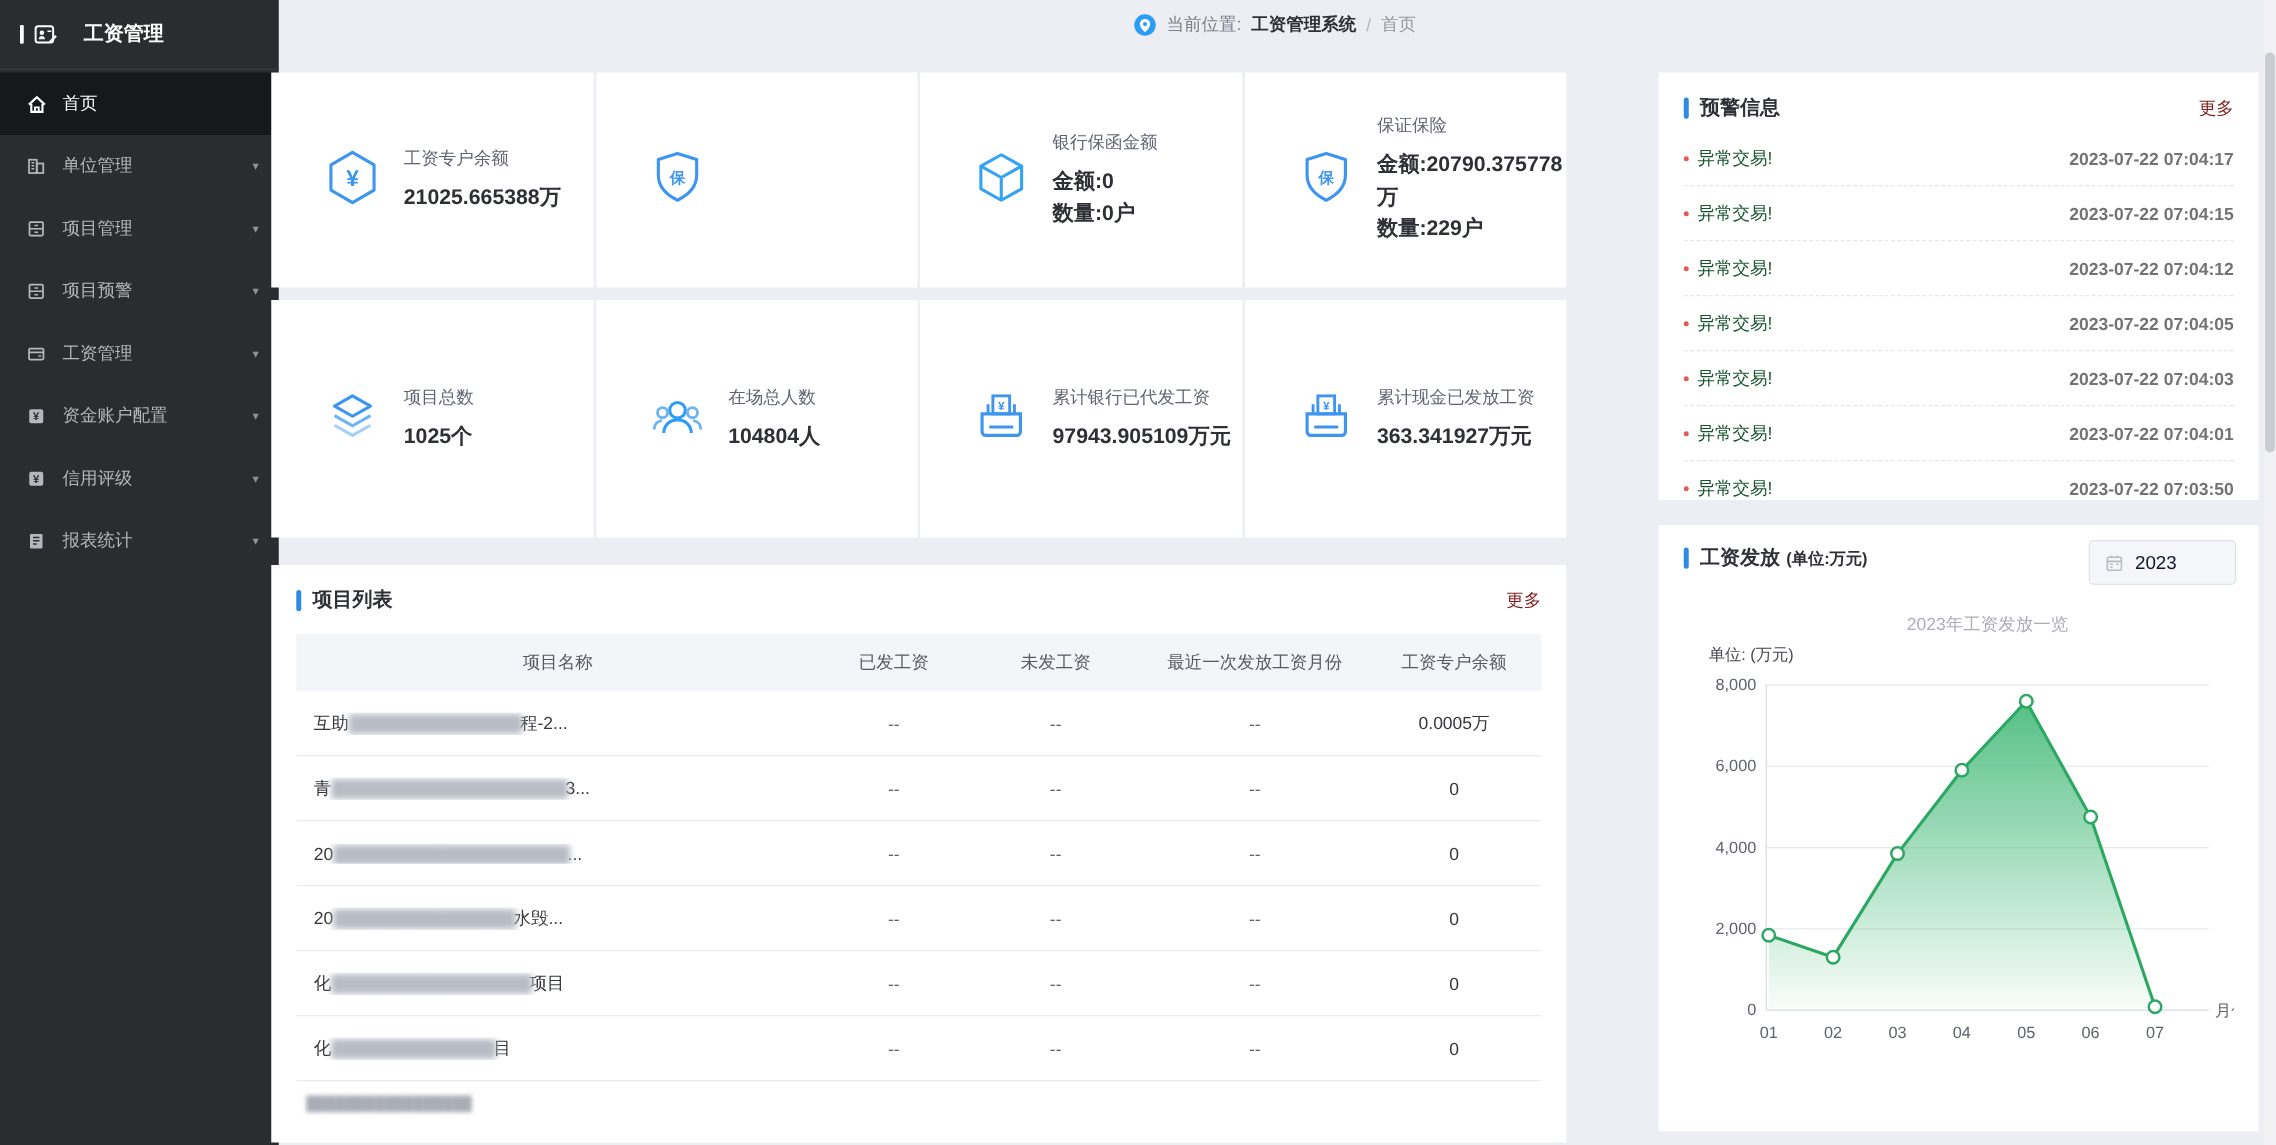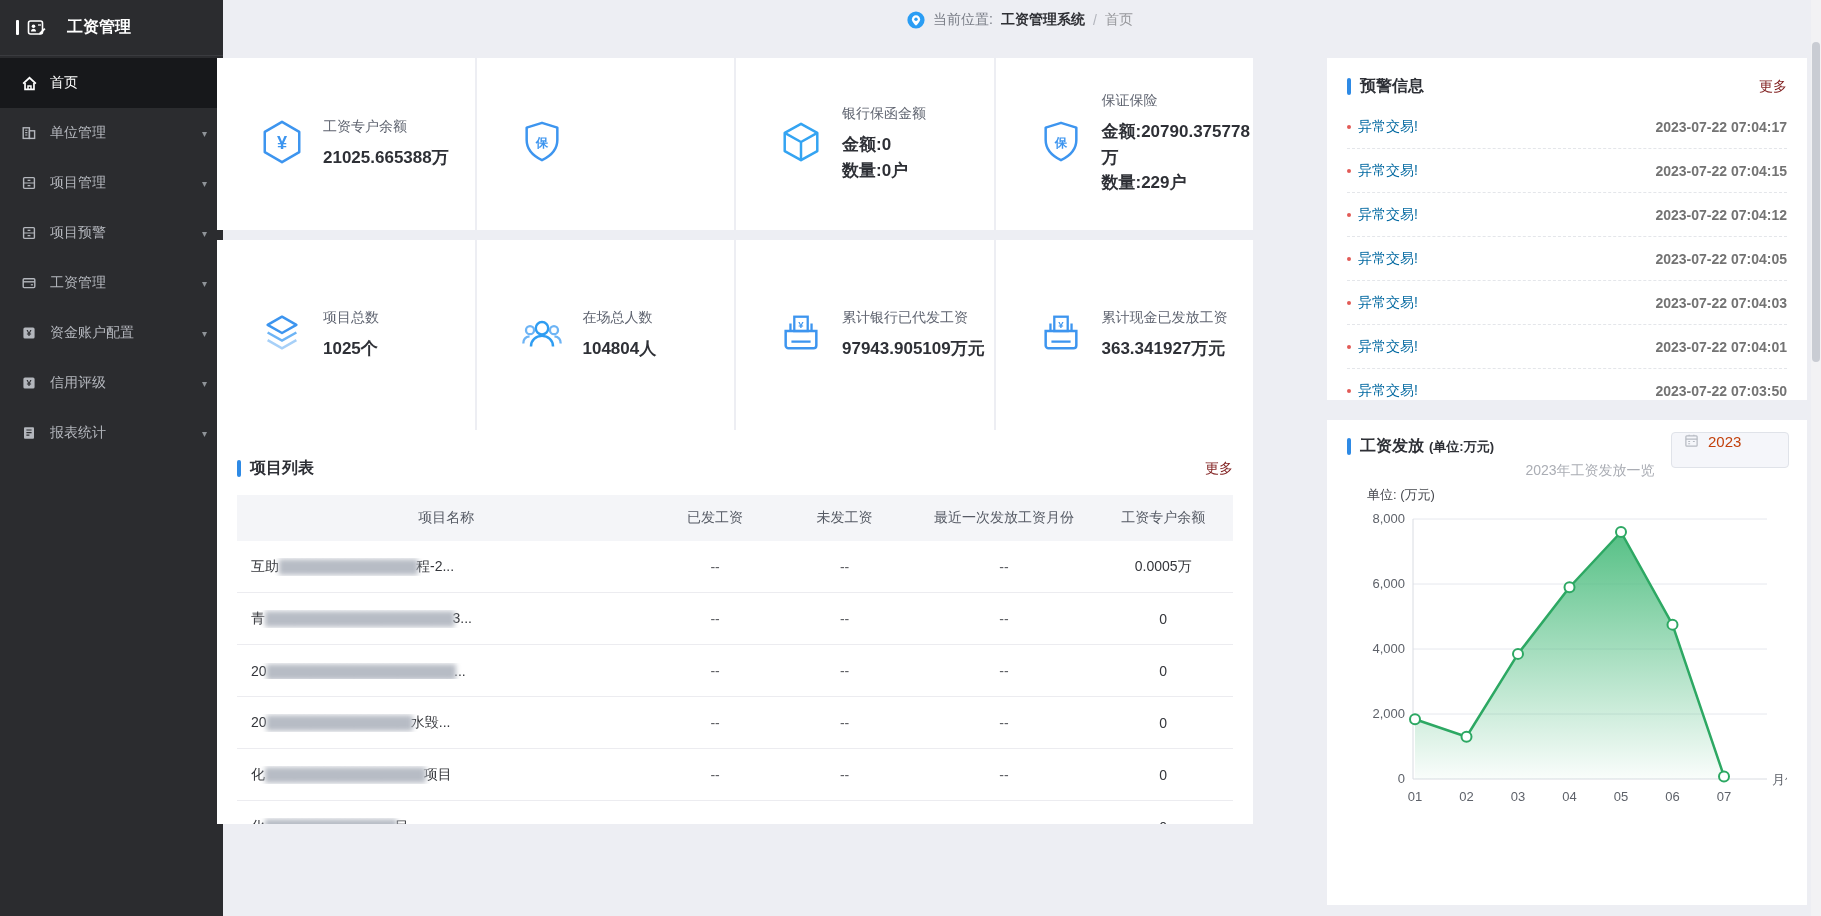--- a/index.html
+++ b/index.html
@@ -36,45 +36,45 @@
   .card .line{font-size:17px;font-weight:bold;color:#2e3036;line-height:1.5;
     max-width:152px;word-break:break-all;}
   
   .panel{background:#fff;position:relative;}
   .phead{display:flex;align-items:center;}
   .pbar{width:4px;height:17px;background:#2e8ae5;border-radius:2px;margin-right:9px;}
   .ptitle{font-size:16px;font-weight:bold;color:#2e3036;}
   .psub{font-size:13px;font-weight:bold;color:#2e3036;margin-left:5px;}
   .more{margin-left:auto;color:#7f1d1d;font-size:14px;cursor:pointer;}
   
-  .projects{margin-top:0;height:394px;padding:28px 20px;overflow:hidden;}
+  .projects{margin-top:22px;height:462px;padding:18px 20px;overflow:hidden;}
   .thead{display:flex;background:#f4f5f8;height:46px;align-items:center;
     font-size:14px;color:#555a64;margin-top:16px;}
   .tcol{text-align:center;}
   .c-name{width:42%;}.c-paid{width:12%;}.c-unpaid{width:14%;}.c-month{width:18%;}.c-bal{width:14%;}
   .trow{display:flex;height:52px;align-items:center;border-bottom:1px solid #ececf0;
     font-size:14px;color:#34363b;}
   .trow .c-name{text-align:left;padding-left:14px;white-space:nowrap;overflow:hidden;}
   .trow .dim{color:#606266;}
   .redacted{filter:blur(2.6px);color:#b7bcc5;letter-spacing:-2px;font-size:13px;}
   .tclip{margin-top:12px;font-size:11px;color:#a9adb5;filter:blur(1.8px);padding-left:8px;}
   
   .alerts{height:342px;padding:18px 20px;overflow:hidden;}
   .alist{margin-top:8px;}
   .alert-row{display:flex;align-items:center;justify-content:space-between;height:44px;
     border-bottom:1px dashed #e4e6ea;font-size:14px;cursor:pointer;}
-  .alert-text{color:#0369a1;display:flex;align-items:center;gap:7px;}
+  .alert-text{color:#14532d;display:flex;align-items:center;gap:7px;}
   .dot{width:4px;height:4px;border-radius:50%;background:#e25a56;flex:0 0 auto;}
   .alert-time{color:#737373;font-weight:bold;}
   
   .chartpanel{margin-top:20px;height:485px;padding:16px 20px;}
   .year-select{position:absolute;right:18px;top:12px;width:118px;height:36px;
     border:1px solid #e0e3e9;background:#f5f6fa;border-radius:4px;display:flex;
-    padding-left:12px;gap:9px;color:#c2410c;font-size:15px;cursor:pointer;}
-  #chart-mount{margin-top:2px;}
+    align-items:center;padding-left:12px;gap:9px;color:#0f172a;font-size:15px;cursor:pointer;}
+  #chart-mount{margin-top:31px;}
   
   .scroll{position:absolute;right:0;top:0;width:10px;height:916px;background:#f2f2f4;}
   .thumb{position:absolute;right:1px;top:42px;width:8px;height:320px;background:#c9ccd3;border-radius:4px;}
 </style>
 </head>
 <body>
 
 <aside class="sidebar">
   <div class="logo">
     <span class="logo-bar"></span>

